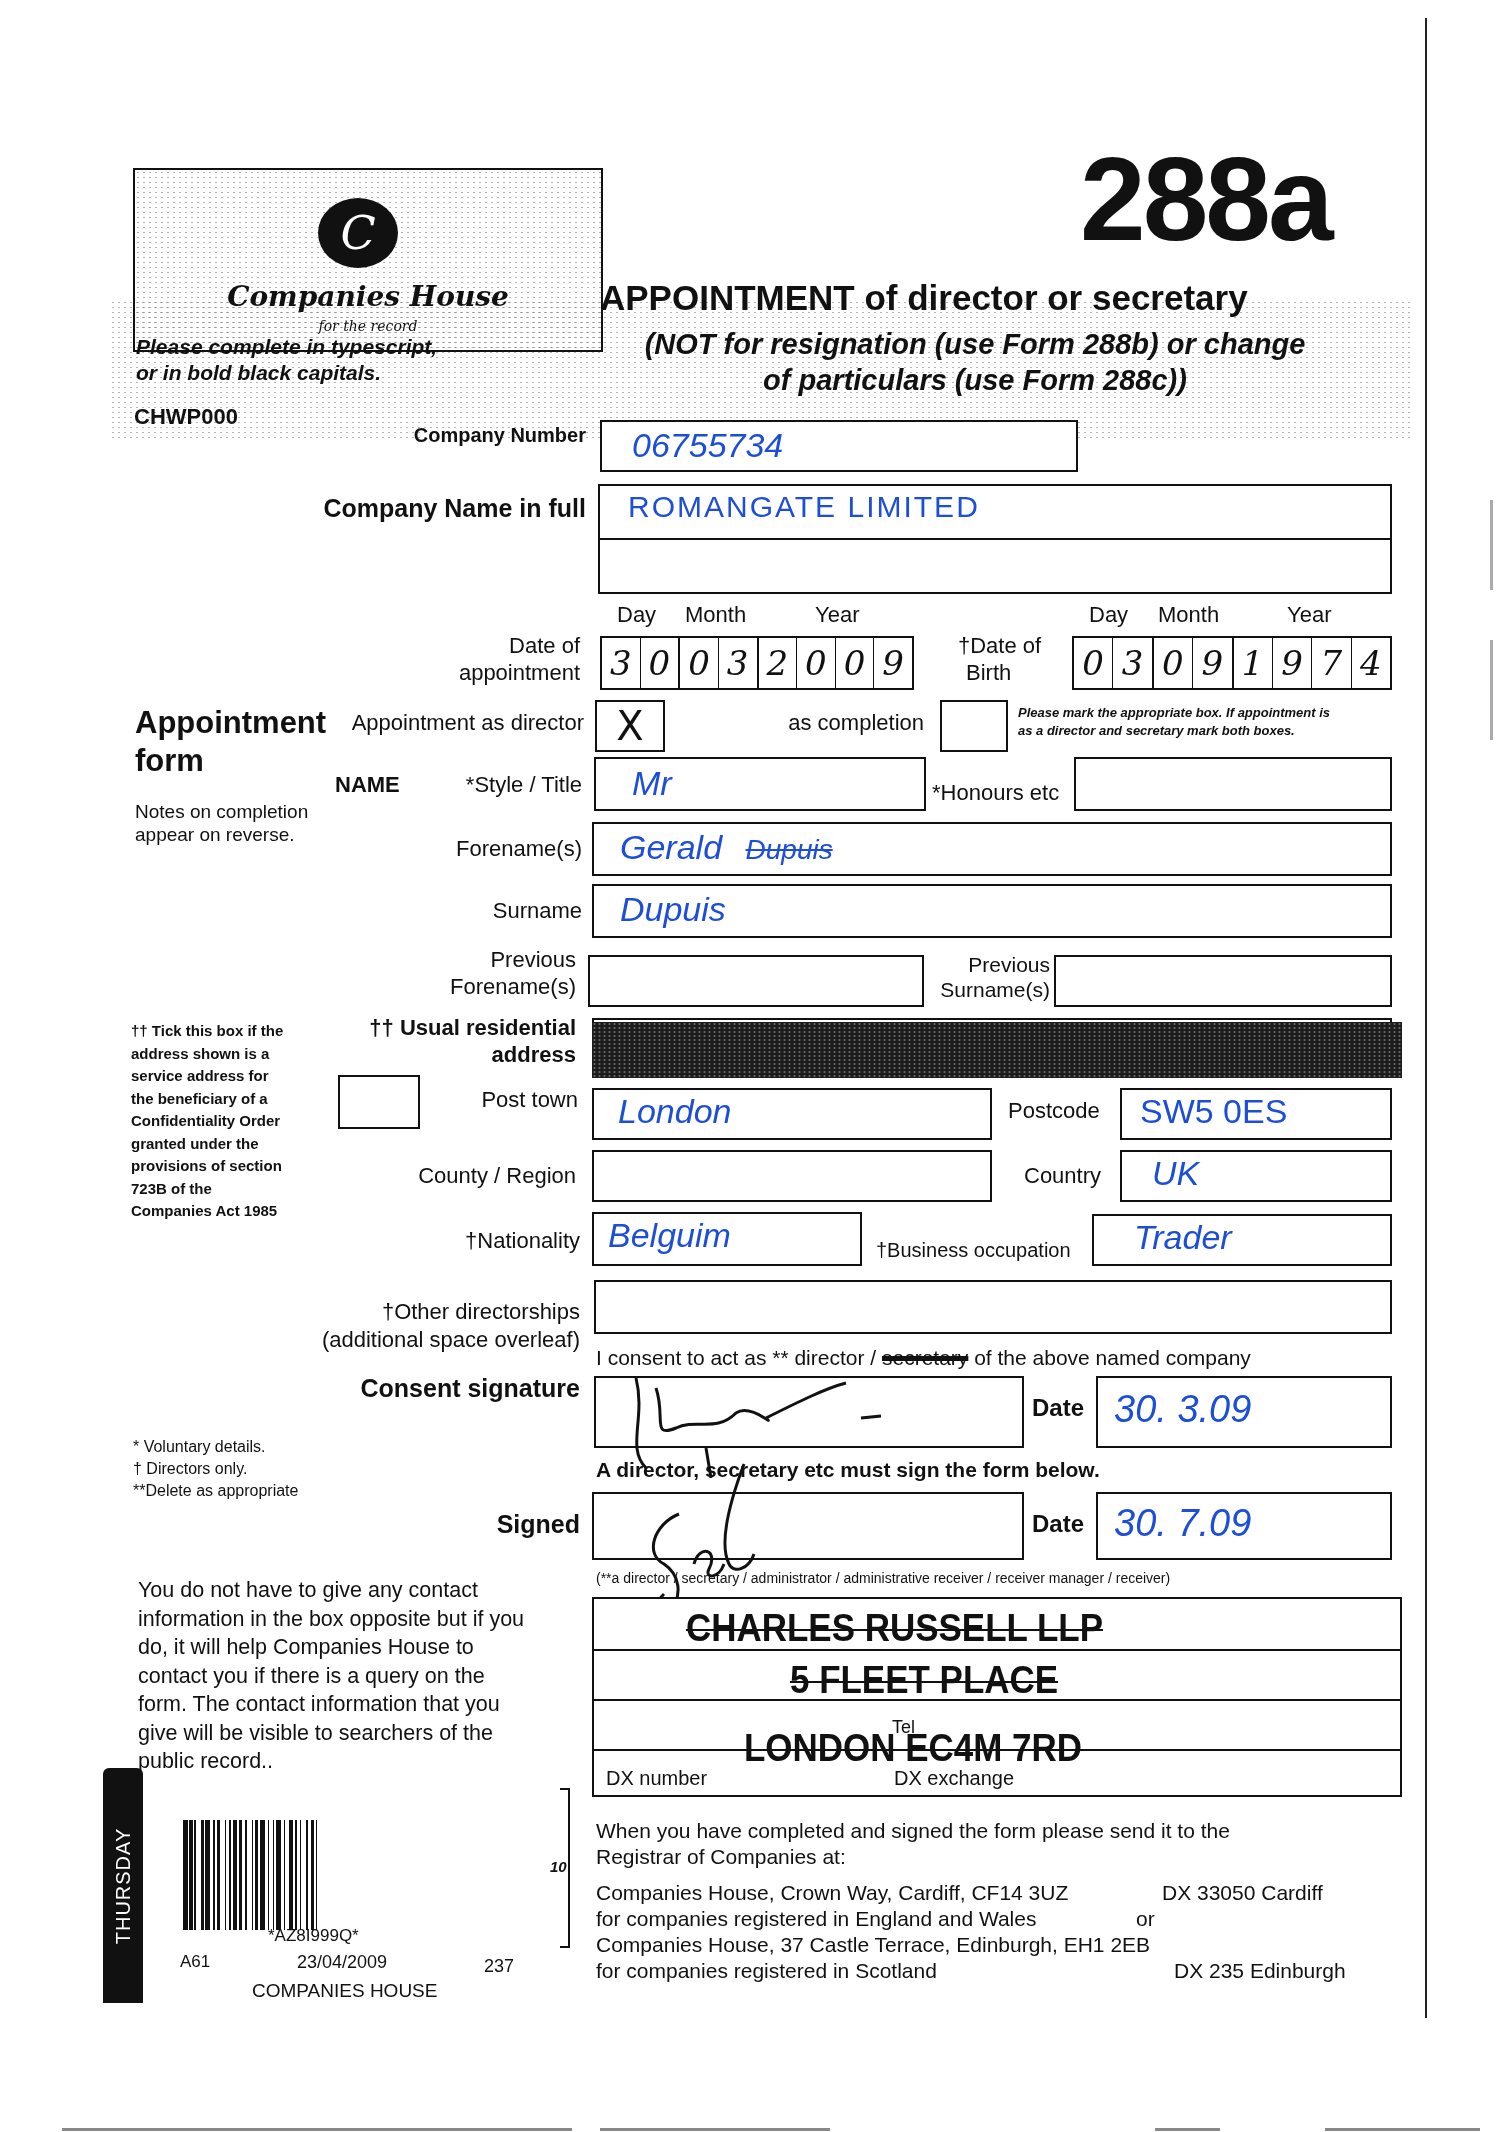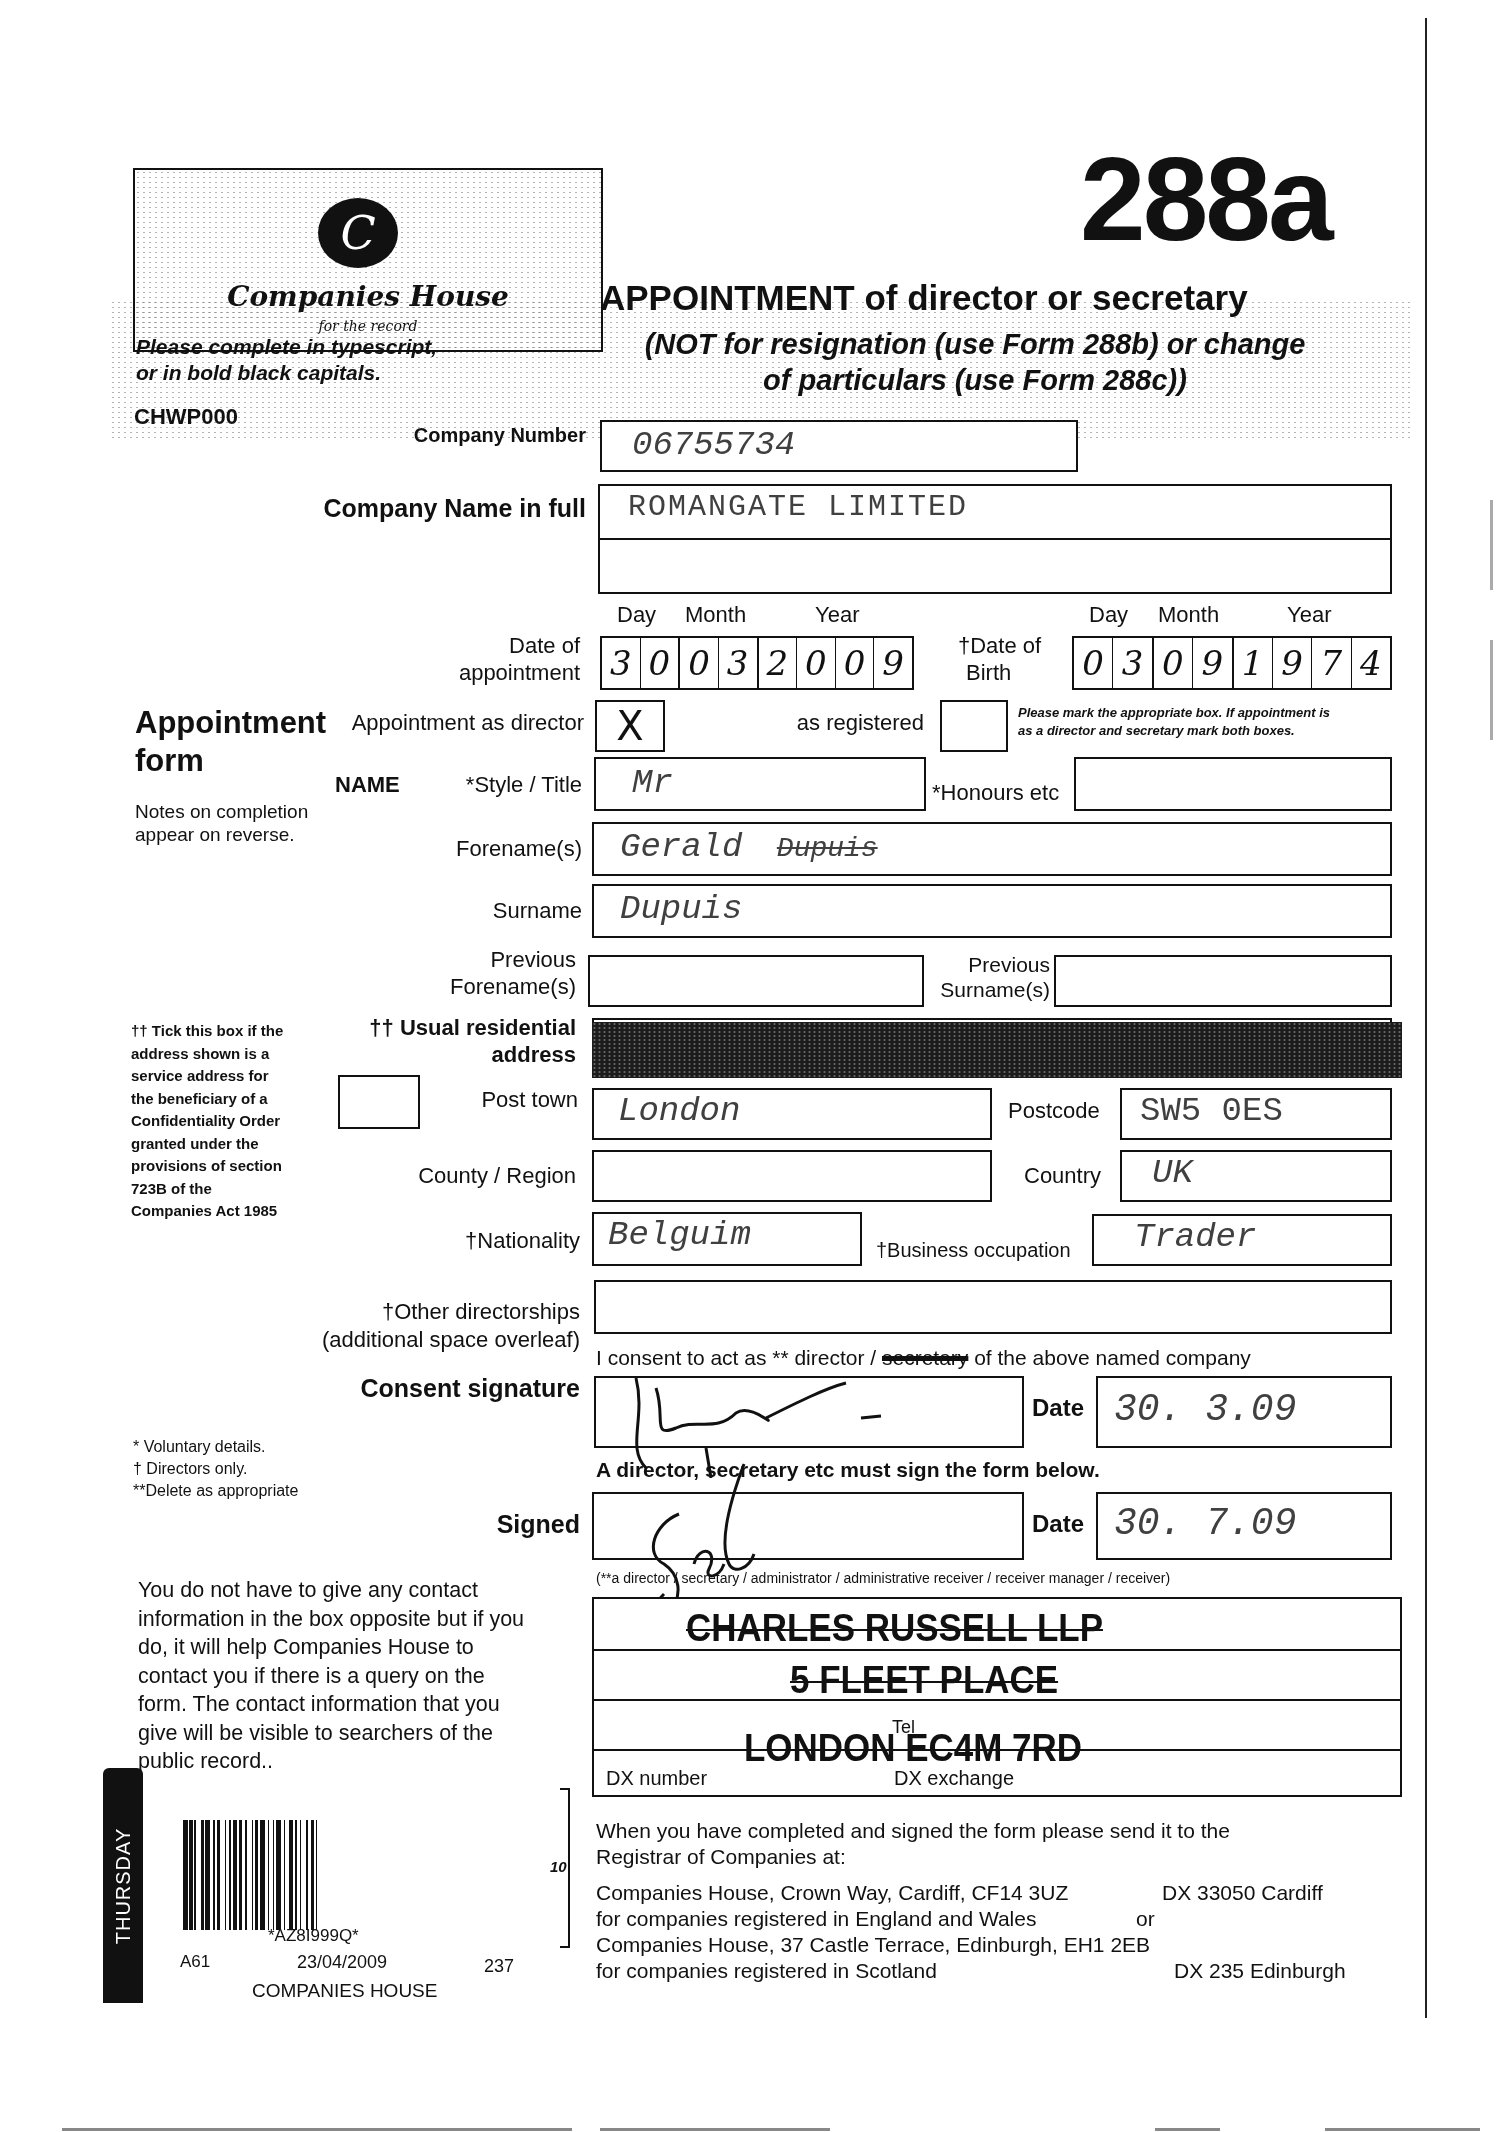--- a/index.html
+++ b/index.html
@@ -1,20 +1,20 @@
 <!DOCTYPE html>
 <html><head>
 <meta charset="utf-8">
 <style>
   html, body { margin:0; padding:0; background:#fff; }
   body { width:1500px; height:2132px; position:relative; overflow:hidden; font-family:"Liberation Sans", sans-serif; color:#111; }
   .abs { position:absolute; }
   .box { position:absolute; border:2px solid #111; background:#fff; box-sizing:border-box; }
   .lbl { position:absolute; font-size:22px; text-align:right; white-space:nowrap; }
-  .hw { font-family:Liberation Mono, monospace; font-style:italic; font-size:34px; position:absolute; white-space:nowrap; color:#404040; }
+  .hw { font-family:Liberation Sans, sans-serif; font-style:italic; font-size:34px; position:absolute; white-space:nowrap; color:#1d4ed8; }
   .bold { font-weight:bold; }
   .stipple { background-image: radial-gradient(#777 0.8px, transparent 1.2px); background-size:6px 5px; opacity:0.55; }
   .vrule { position:absolute; left:1425px; top:18px; width:2px; height:2000px; background:#222; }
   .rstub { position:absolute; left:1490px; width:3px; background:#aaa; }
   .logo-box { left:133px; top:168px; width:466px; height:180px; border:2px solid #111; }
   .logo-circle { position:absolute; left:183px; top:28px; width:80px; height:70px; border-radius:50%; background:#111; color:#fff; font-family:"DejaVu Serif", serif; font-size:46px; font-style:italic; text-align:center; line-height:70px; }
   .logo-name { position:absolute; left:0; right:0; top:110px; text-align:center; font-family:"DejaVu Serif", serif; font-style:italic; font-size:28px; font-weight:bold; }
   .logo-tag { position:absolute; left:0; right:0; top:148px; text-align:center; font-family:"DejaVu Serif", serif; font-style:italic; font-size:14px; }
   .form-number { left:1080px; top:140px; font-size:118px; font-weight:900; letter-spacing:-3px; line-height:1; }
   .title { left:600px; top:278px; font-size:35px; font-weight:bold; white-space:nowrap; }
@@ -119,21 +119,21 @@
 </div>
 <div class="abs" style="left:135px;top:800px;font-size:19px;line-height:23px;">
   <div>Notes on completion</div>
   <div>appear on reverse.</div>
 </div>
 
 <div class="lbl" style="left:330px;top:710px;width:254px;">Appointment as director</div>
 <div class="box" style="left:595px;top:700px;width:70px;height:52px;text-align:center;font-size:40px;line-height:48px;font-family:'DejaVu Sans',sans-serif;">
   <span>X</span>
 </div>
-<div class="lbl" style="left:760px;top:710px;width:164px;">as registered</div>
+<div class="lbl" style="left:760px;top:710px;width:164px;">as completion</div>
 <div class="box" style="left:940px;top:700px;width:68px;height:52px;"></div>
 <div class="abs" style="left:1018px;top:704px;font-size:13px;font-style:italic;font-weight:bold;line-height:18px;">
   <div>Please mark the appropriate box. If appointment is</div>
   <div>as a director and secretary mark both boxes.</div>
 </div>
 
 <div class="abs bold" style="left:335px;top:772px;font-size:22px;">NAME</div>
 <div class="lbl" style="left:420px;top:772px;width:162px;">*Style / Title</div>
 <div class="box" style="left:594px;top:757px;width:332px;height:54px;">
   <div class="hw" style="left:36px;top:5px;">Mr</div>

